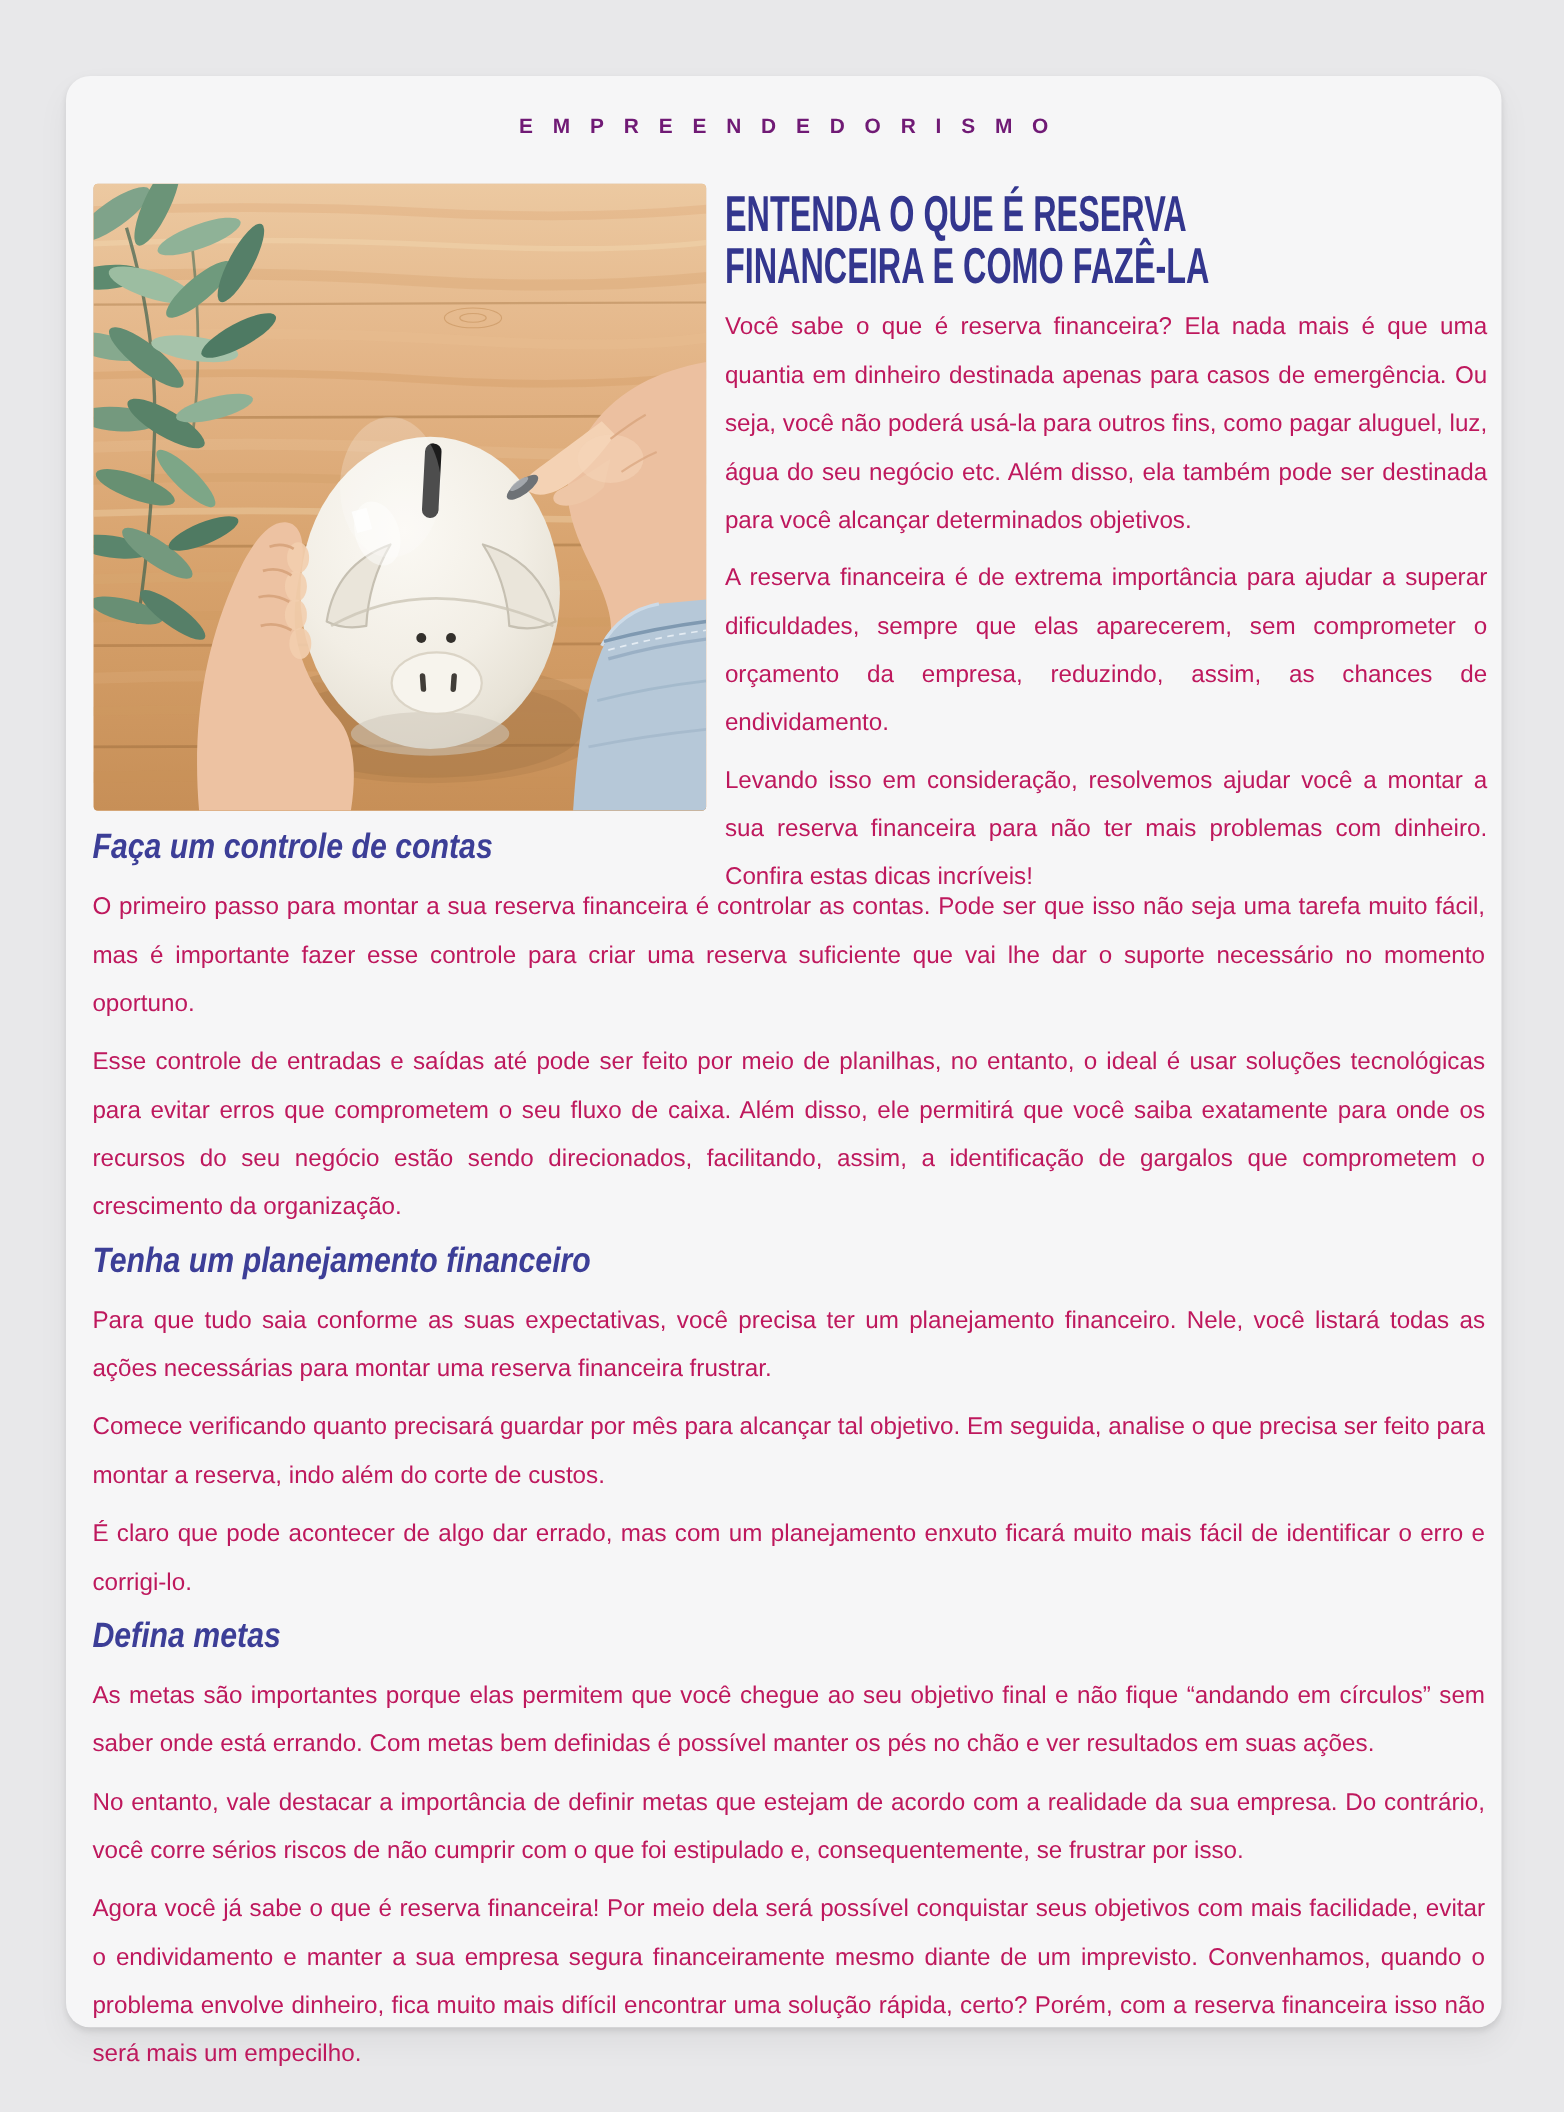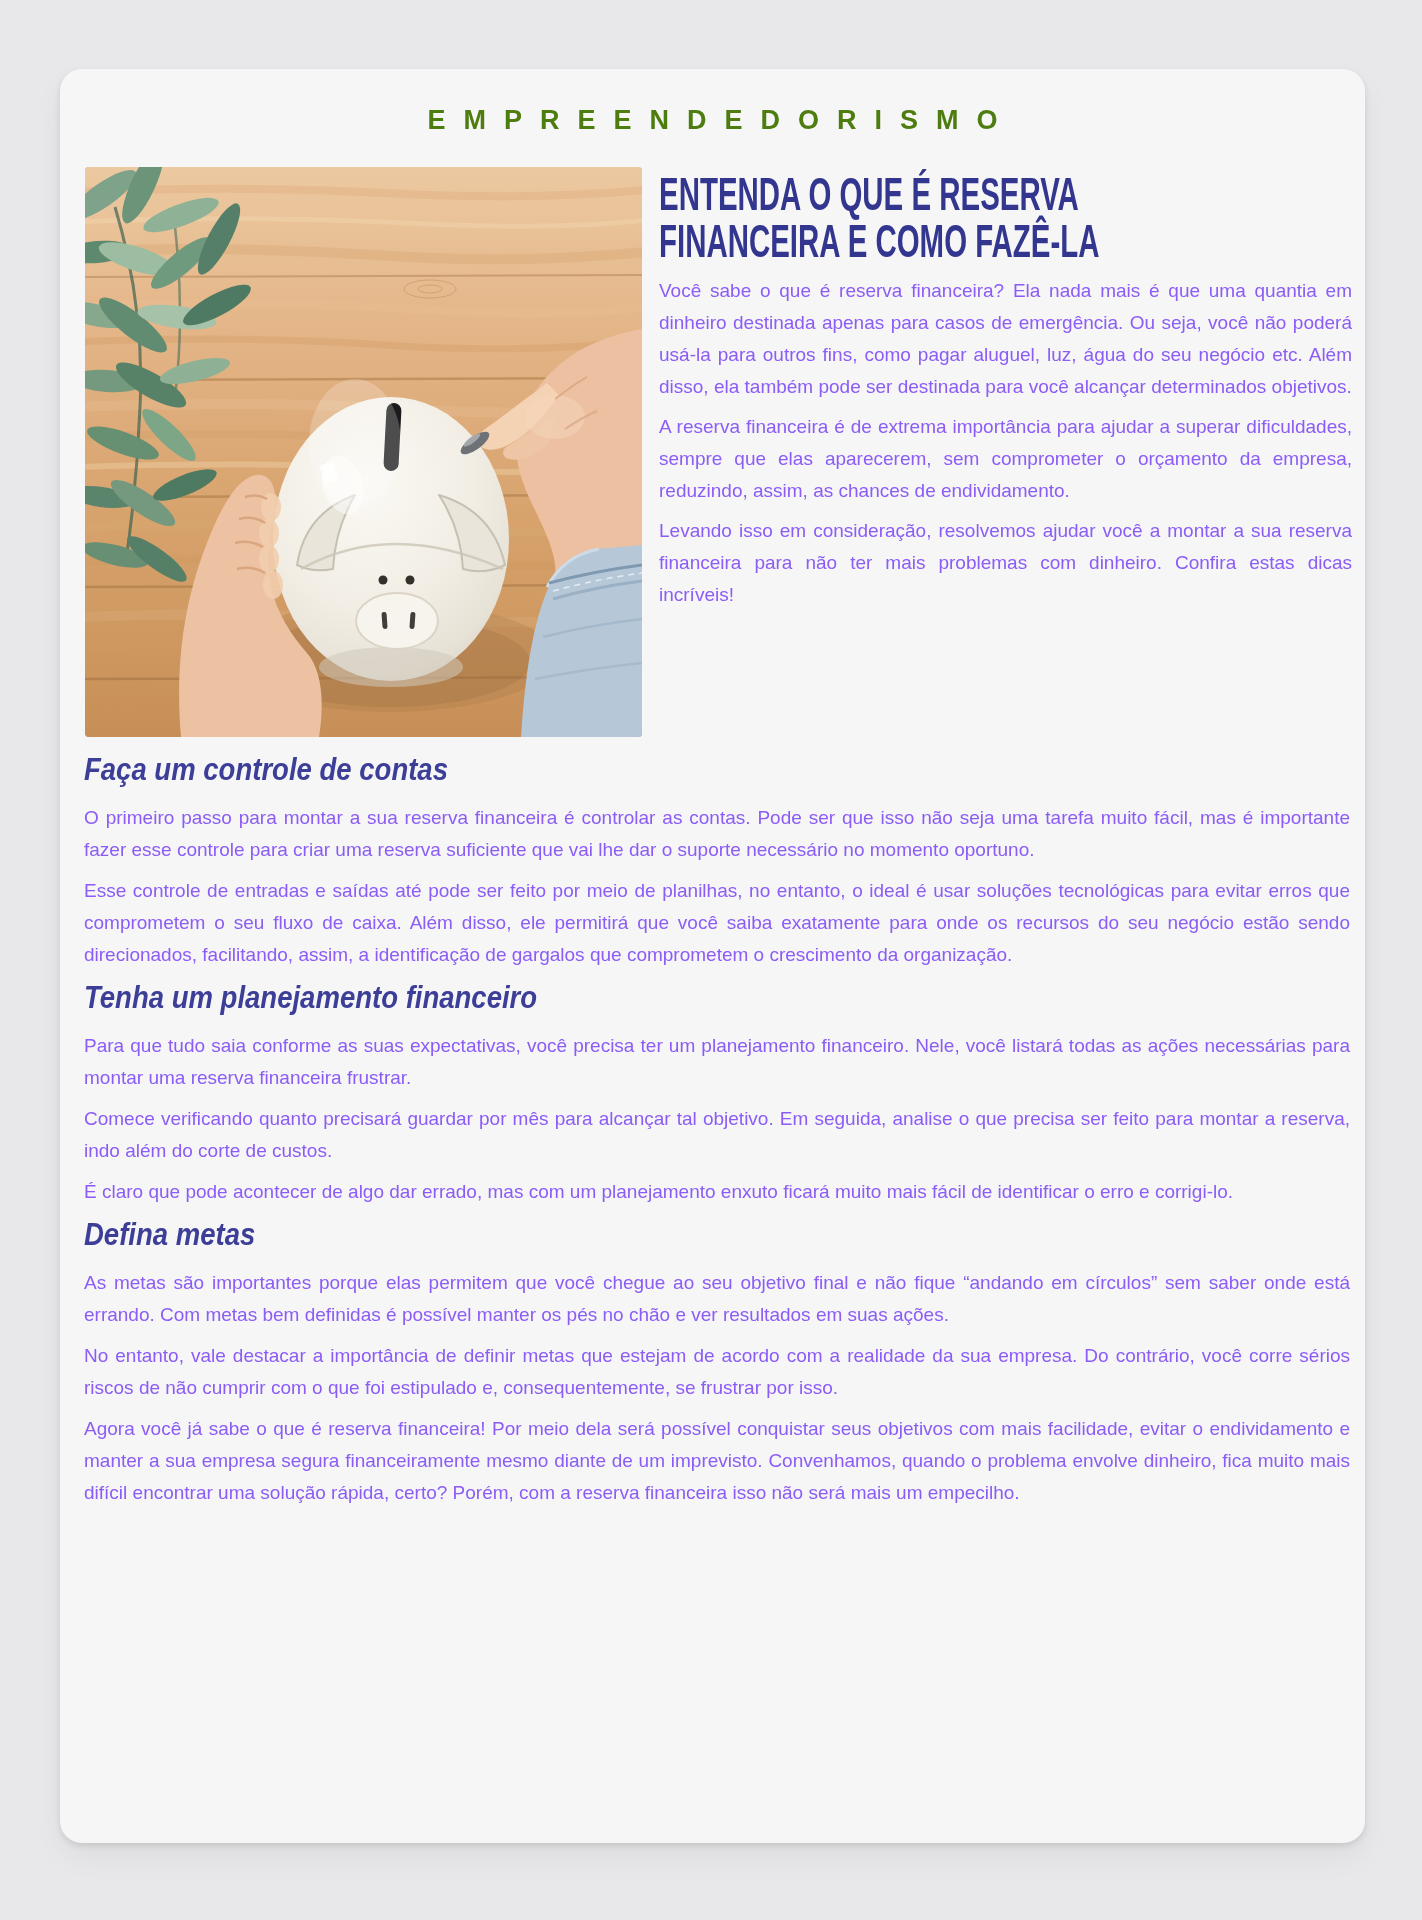--- a/index.html
+++ b/index.html
@@ -13,23 +13,23 @@
   .card {
     position: absolute; left: 60px; top: 69px;
     width: 1305px; height: 1774px;
     background: #f6f6f7;
     border-radius: 22px;
     box-shadow: 0 3px 6px rgba(0,0,0,.10), 0 14px 30px rgba(0,0,0,.05);
   }
   .kicker {
     position: absolute; top: 36px; left: 0; right: 0;
     text-align: center;
-    font-size: 27px; font-weight: bold;
+    font-size: 19px; font-weight: bold;
     letter-spacing: 18px; text-indent: 18px;
-    color: #4d7c0f;
+    color: #701a75;
   }
   .photo {
     position: absolute; left: 25px; top: 98px;
     width: 557px; height: 570px;
     border-radius: 4px; overflow: hidden;
     background: #d7a26c;
   }
   .photo svg { display: block; }
   .intro-col {
     position: absolute; left: 599px; top: 100px; width: 693px;
@@ -38,22 +38,22 @@
     margin: 2px 0 10px 0;
     font-size: 46px; line-height: 47px; font-weight: 800;
     color: #33368e; letter-spacing: 0;
   }
   .tline {
     display: inline-block; white-space: nowrap;
     transform: scaleX(.64); transform-origin: 0 50%;
   }
   .intro-col p, .sections p {
     margin: 0 0 8px 0;
-    font-size: 19px; line-height: 32px;
-    color: #8b5cf6;
+    font-size: 22px; line-height: 44px;
+    color: #be185d;
     text-align: justify;
   }
   .sections {
     position: absolute; left: 24px; top: 683px; width: 1266px;
   }
   .sections p { margin-bottom: 9px; }
   .sections h2 {
     margin: 14px 0 16px 0;
     font-size: 32px; line-height: 34px; font-weight: bold;
     color: #3c3e97;

